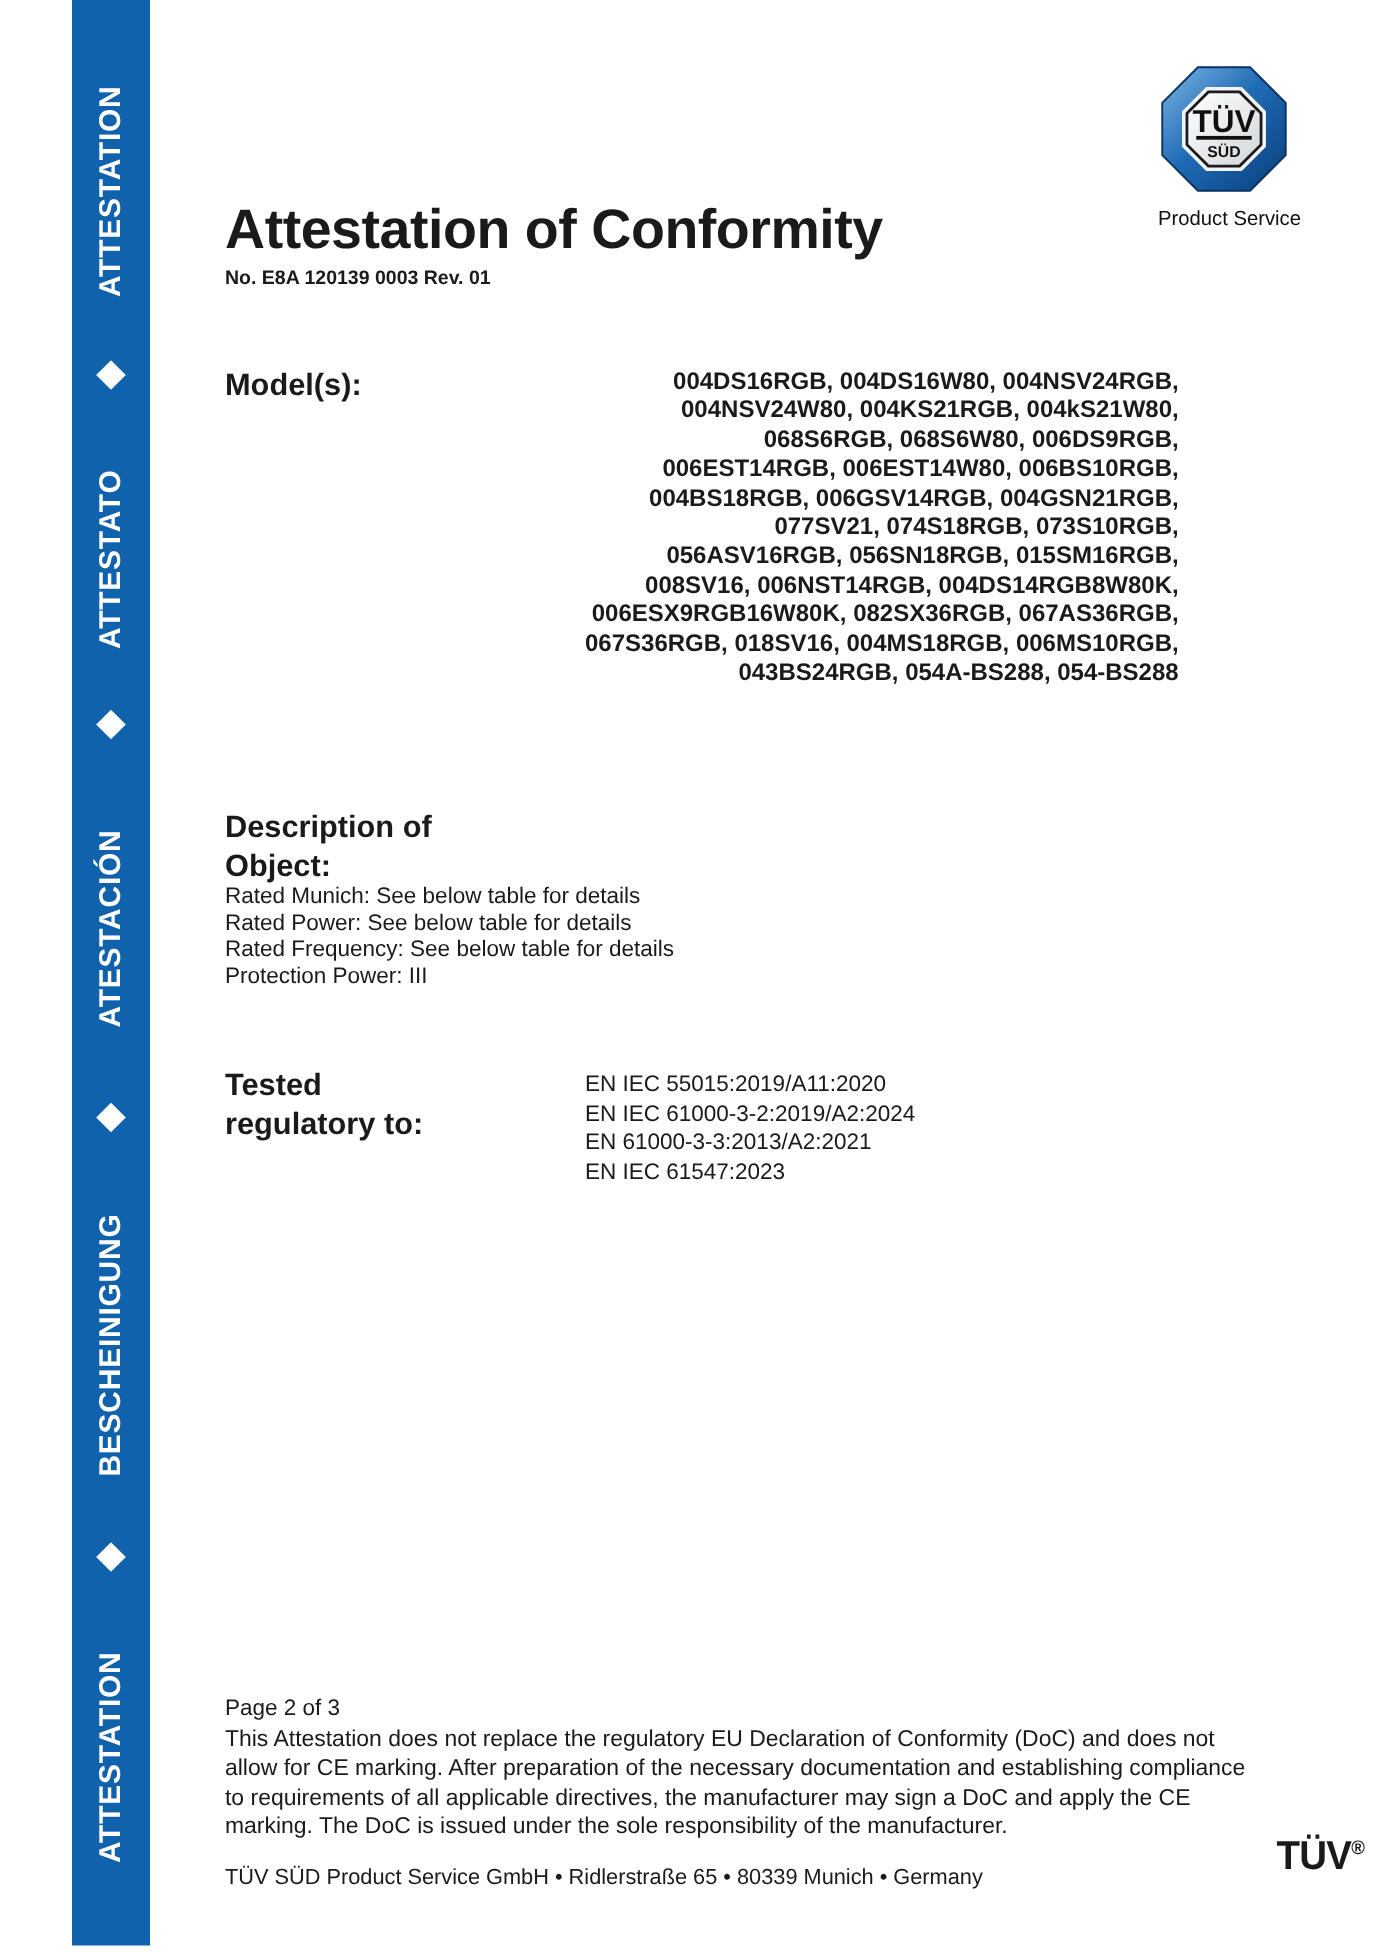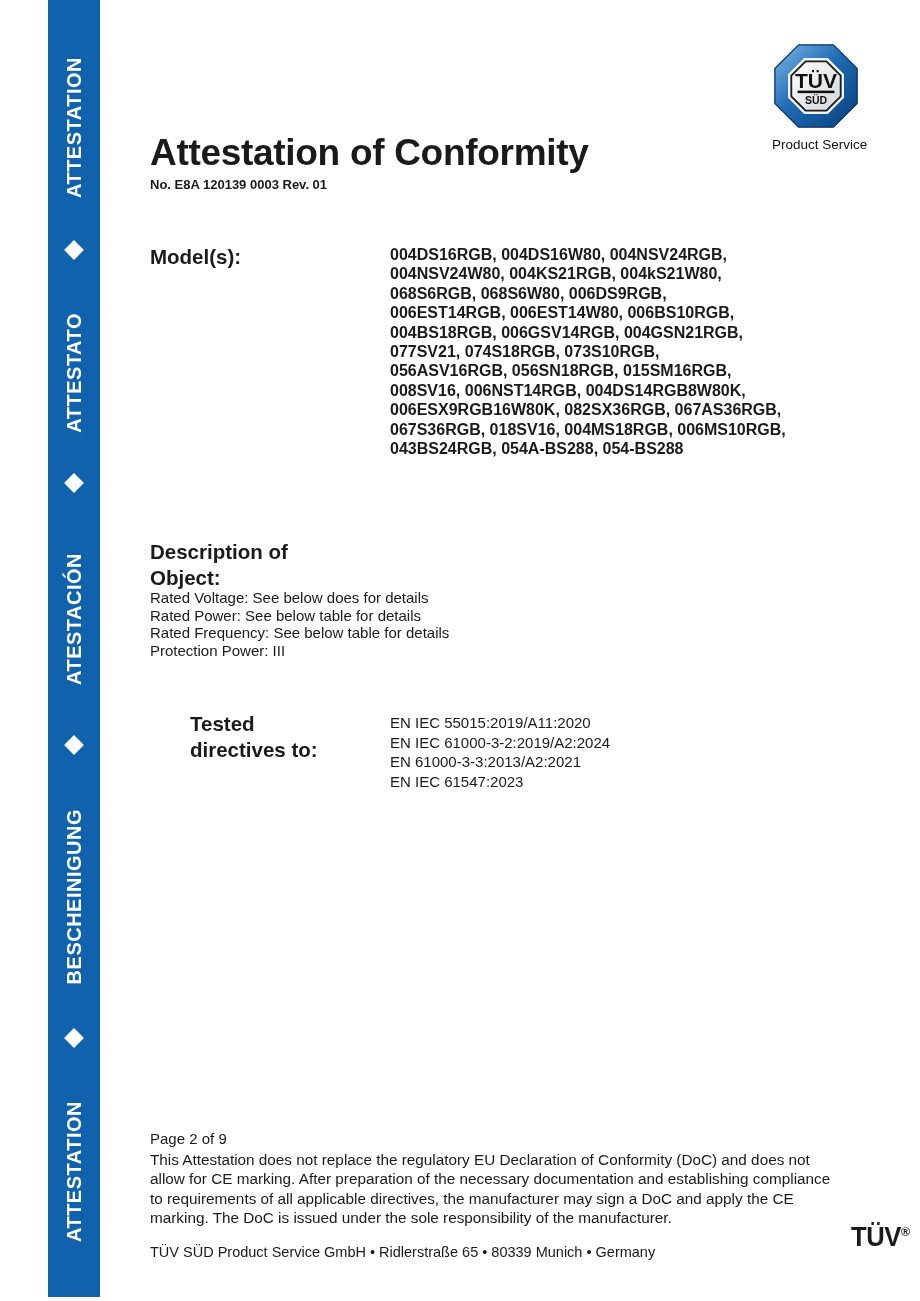--- a/index.html
+++ b/index.html
@@ -24,24 +24,24 @@
   .logo-block { position:absolute; left:772px; top:44px; width:88px; text-align:center; }
   .logo-caption { margin-top:5px; font-size:13.5px; color:#111; white-space:nowrap;text-align:right; }
 
   
   .title { position:absolute; left:150px; top:132px; font-size:37px; font-weight:bold; letter-spacing:-0.3px; white-space:nowrap; }
   .doc-number { position:absolute; left:150px; top:177px; font-size:13px; font-weight:bold; white-space:nowrap; }
 
   
   .row-label { font-size:20.5px; font-weight:bold; line-height:25.5px; }
   .models-label { position:absolute; left:150px; top:244px; }
-  .models-list { position:absolute; left:390px; top:245px; font-size:16px; font-weight:bold; line-height:19.4px; white-space:nowrap; }
+  .models-list { position:absolute; left:390px; top:245px; font-size:16px; font-weight:bold; line-height:19.4px; white-space:nowrap;text-align:right; }
   .desc-label { position:absolute; left:150px; top:539px; }
   .desc-lines { position:absolute; left:150px; top:589px; font-size:15px; line-height:17.7px; white-space:nowrap; }
-  .tested-label { position:absolute; left:150px; top:711px;margin-left:40px; }
+  .tested-label { position:absolute; left:150px; top:711px; }
   .standards { position:absolute; left:390px; top:713px; font-size:15px; line-height:19.5px; white-space:nowrap; }
 
   
   .page-indicator { position:absolute; left:150px; top:1130px; font-size:15px; }
   .disclaimer { position:absolute; left:150px; top:1150px; font-size:15.3px; line-height:19.4px; white-space:nowrap; }
   .address { position:absolute; left:150px; top:1244px; font-size:14.5px; white-space:nowrap; }
   .brand-mark { position:absolute; left:851px; top:1222px; font-size:27px; font-weight:bold; white-space:nowrap;
                 transform:scaleX(0.95); transform-origin:left top; letter-spacing:-0.5px; }
   .brand-mark .reg { font-size:13px; vertical-align:super; letter-spacing:0; }
 </style>
@@ -119,38 +119,38 @@
     <div>006ESX9RGB16W80K, 082SX36RGB, 067AS36RGB,</div>
     <div>067S36RGB, 018SV16, 004MS18RGB, 006MS10RGB,</div>
     <div>043BS24RGB, 054A-BS288, 054-BS288</div>
   </div>
 
   <div class="row-label desc-label">
     <div>Description of</div>
     <div>Object:</div>
   </div>
   <div class="desc-lines">
-    <div>Rated Voltage: See below does for details</div>
+    <div>Rated Munich: See below table for details</div>
     <div>Rated Power: See below table for details</div>
     <div>Rated Frequency: See below table for details</div>
     <div>Protection Power: III</div>
   </div>
 
   <div class="row-label tested-label">
     <div>Tested</div>
-    <div>directives to:</div>
+    <div>regulatory to:</div>
   </div>
   <div class="standards">
     <div>EN IEC 55015:2019/A11:2020</div>
     <div>EN IEC 61000-3-2:2019/A2:2024</div>
     <div>EN 61000-3-3:2013/A2:2021</div>
     <div>EN IEC 61547:2023</div>
   </div>
 
-  <div class="page-indicator">Page 2 of 9</div>
+  <div class="page-indicator">Page 2 of 3</div>
   <div class="disclaimer">
     <div>This Attestation does not replace the regulatory EU Declaration of Conformity (DoC) and does not</div>
     <div>allow for CE marking. After preparation of the necessary documentation and establishing compliance</div>
     <div>to requirements of all applicable directives, the manufacturer may sign a DoC and apply the CE</div>
     <div>marking. The DoC is issued under the sole responsibility of the manufacturer.</div>
   </div>
   <div class="address">TÜV SÜD Product Service GmbH • Ridlerstraße 65 • 80339 Munich • Germany</div>
   <div class="brand-mark"><span>TÜV</span><span class="reg">®</span></div>
 
 </div>

